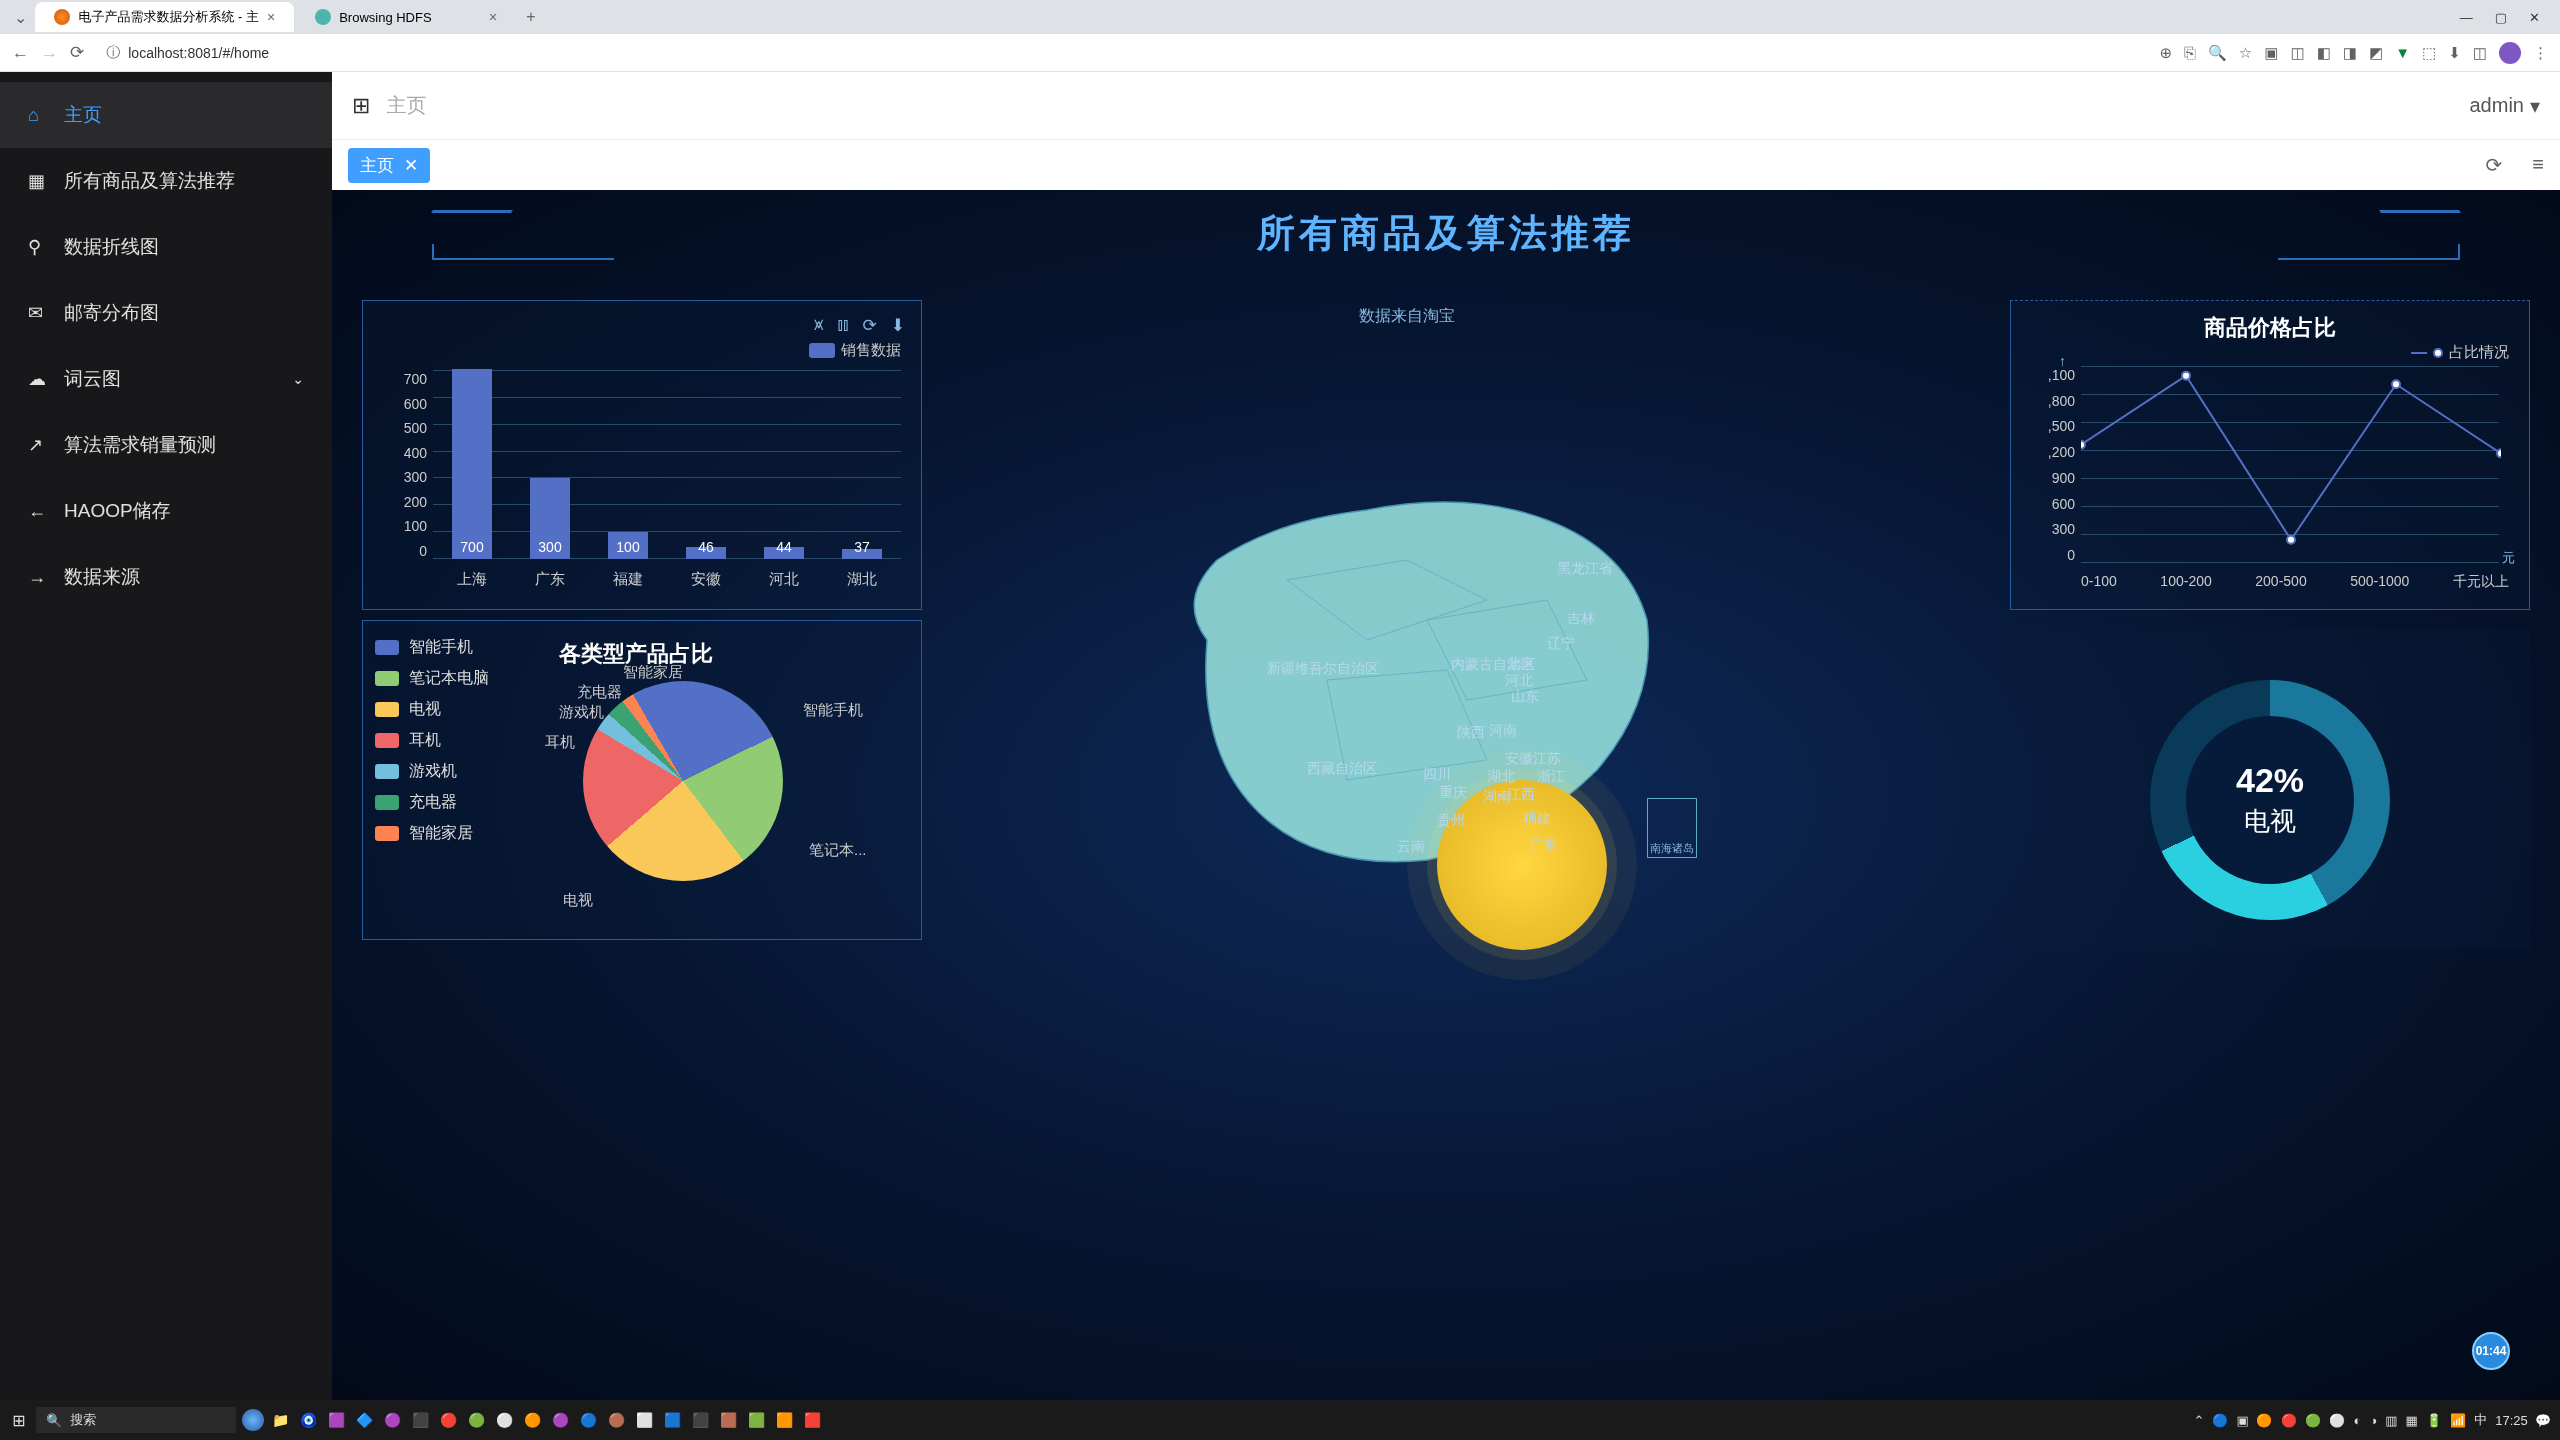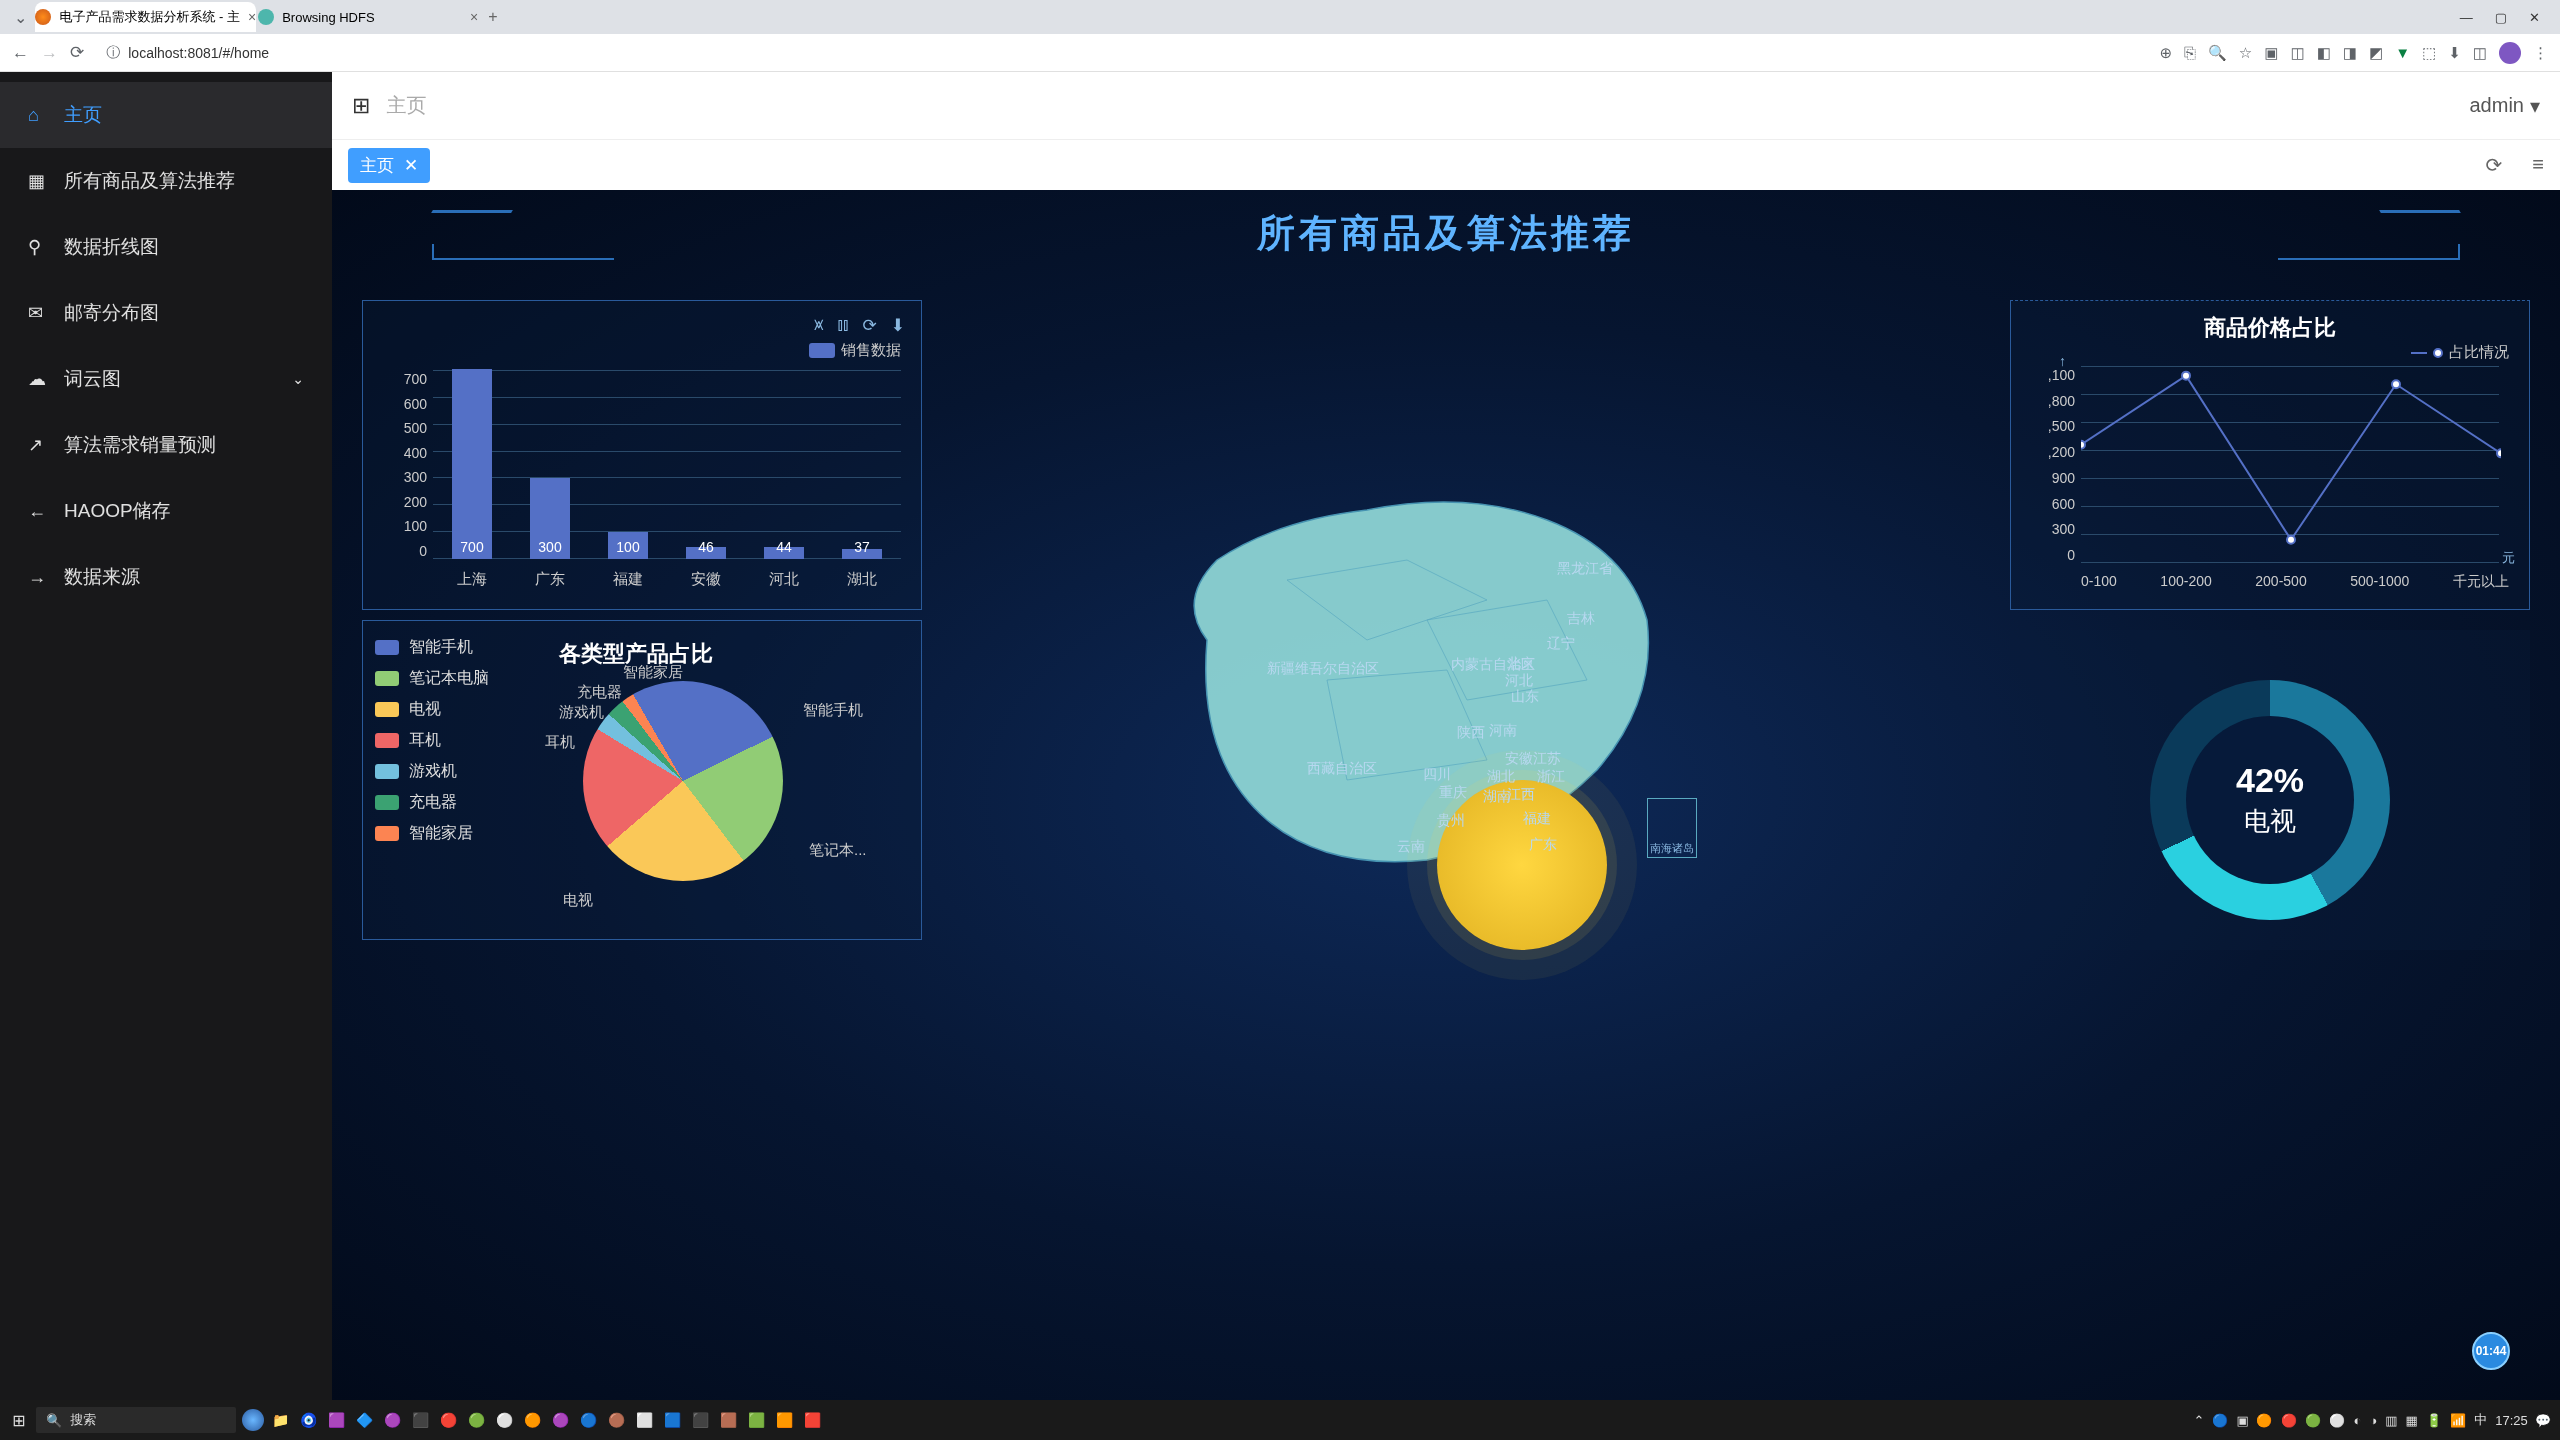--- a/index.html
+++ b/index.html
@@ -1,21 +1,21 @@
 <!DOCTYPE html>
 <html><head>
 <meta charset="utf-8">
 <style>
 * { margin: 0; padding: 0; box-sizing: border-box; }
 body { font-family: "Microsoft YaHei", "Segoe UI", sans-serif; background: #fff; overflow: hidden; width: 2560px; height: 1440px; }
 
 
 .browser-chrome { background: #dee1e6; }
 .tab-strip { display: flex; align-items: center; height: 34px; padding: 0 8px; gap: 2px; }
-.browser-tab { display: flex; align-items: center; gap: 8px; padding: 6px 0; background: #fff; border-radius: 8px 8px 0 0; font-size: 13px; min-width: 220px; }
+.browser-tab { display: flex; align-items: center; gap: 8px; padding: 6px 19px; background: #fff; border-radius: 8px 8px 0 0; font-size: 13px; min-width: 220px; }
 .browser-tab.inactive { background: transparent; }
 .tab-favicon { width: 16px; height: 16px; border-radius: 50%; }
 .tab-close { color: #666; font-size: 14px; cursor: pointer; margin-left: auto; }
 .new-tab { padding: 6px 8px; color: #666; font-size: 16px; }
 .window-controls { margin-left: auto; display: flex; gap: 22px; padding-right: 12px; }
 .window-controls span { font-size: 13px; color: #333; }
 .nav-bar { display: flex; align-items: center; background: #fff; height: 38px; padding: 0 12px; gap: 12px; border-bottom: 1px solid #e0e0e0; }
 .nav-icon { color: #5f6368; font-size: 17px; }
 .address-bar { flex: 1; display: flex; align-items: center; gap: 8px; padding: 4px 10px; font-size: 14px; color: #333; }
 .url-prefix { color: #5f6368; font-size: 14px; }
@@ -357,20 +357,21 @@
             <span class="pie-label" style="left:-6px;top:2px">充电器</span>
             <span class="pie-label" style="left:-24px;top:22px">游戏机</span>
             <span class="pie-label" style="left:-38px;top:52px">耳机</span>
             <span class="pie-label" style="left:220px;top:20px">智能手机</span>
             <span class="pie-label" style="left:226px;top:160px">笔记本...</span>
             <span class="pie-label" style="left:-20px;top:210px">电视</span>
           </div>
         </div>
 
         <div class="map-center">
+          <div class="map-subtitle">数据来自淘宝</div>
           <div class="china-map">
             <svg viewBox="0 0 560 420" width="560" height="420">
               <path d="M80,180 Q50,140 90,100 Q150,60 240,50 Q340,30 420,60 Q500,90 520,160 Q530,240 470,310 Q400,380 300,400 Q200,410 140,360 Q70,300 80,180 Z" fill="#8dd4d4" stroke="#4a9ab8" stroke-width="1.5" opacity="0.95"></path>
               <path d="M160,120 L280,100 L360,140 L240,180 Z M300,160 L420,140 L460,220 L340,240 Z M200,220 L320,210 L360,300 L220,320 Z" fill="none" stroke="#5aaac0" stroke-width="1" opacity="0.7"></path>
             </svg>
             <div class="big-marker"></div>
             <span class="prov-label" style="left:430px;top:100px">黑龙江省</span>
             <span class="prov-label" style="left:440px;top:150px">吉林</span>
             <span class="prov-label" style="left:420px;top:175px">辽宁</span>
             <span class="prov-label" style="left:380px;top:195px">北京</span>

